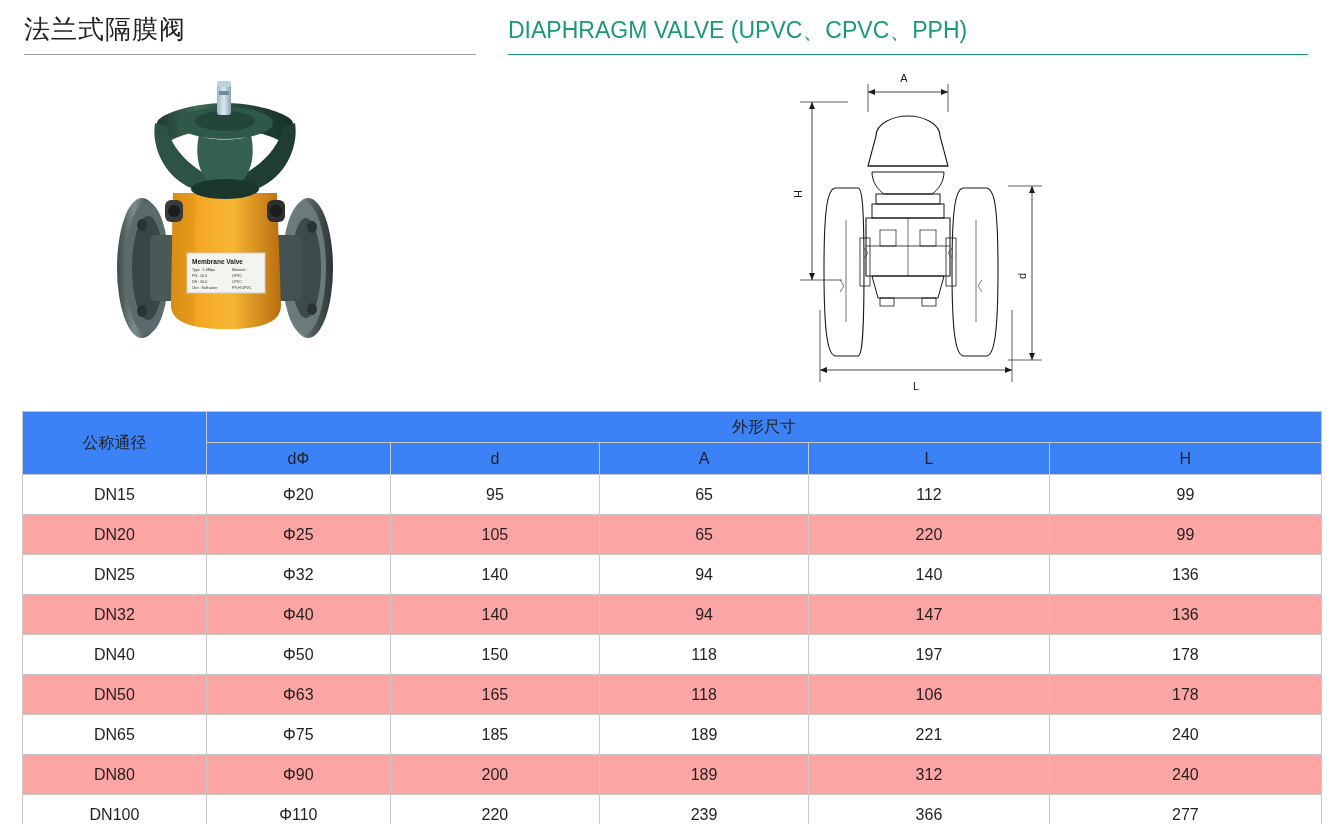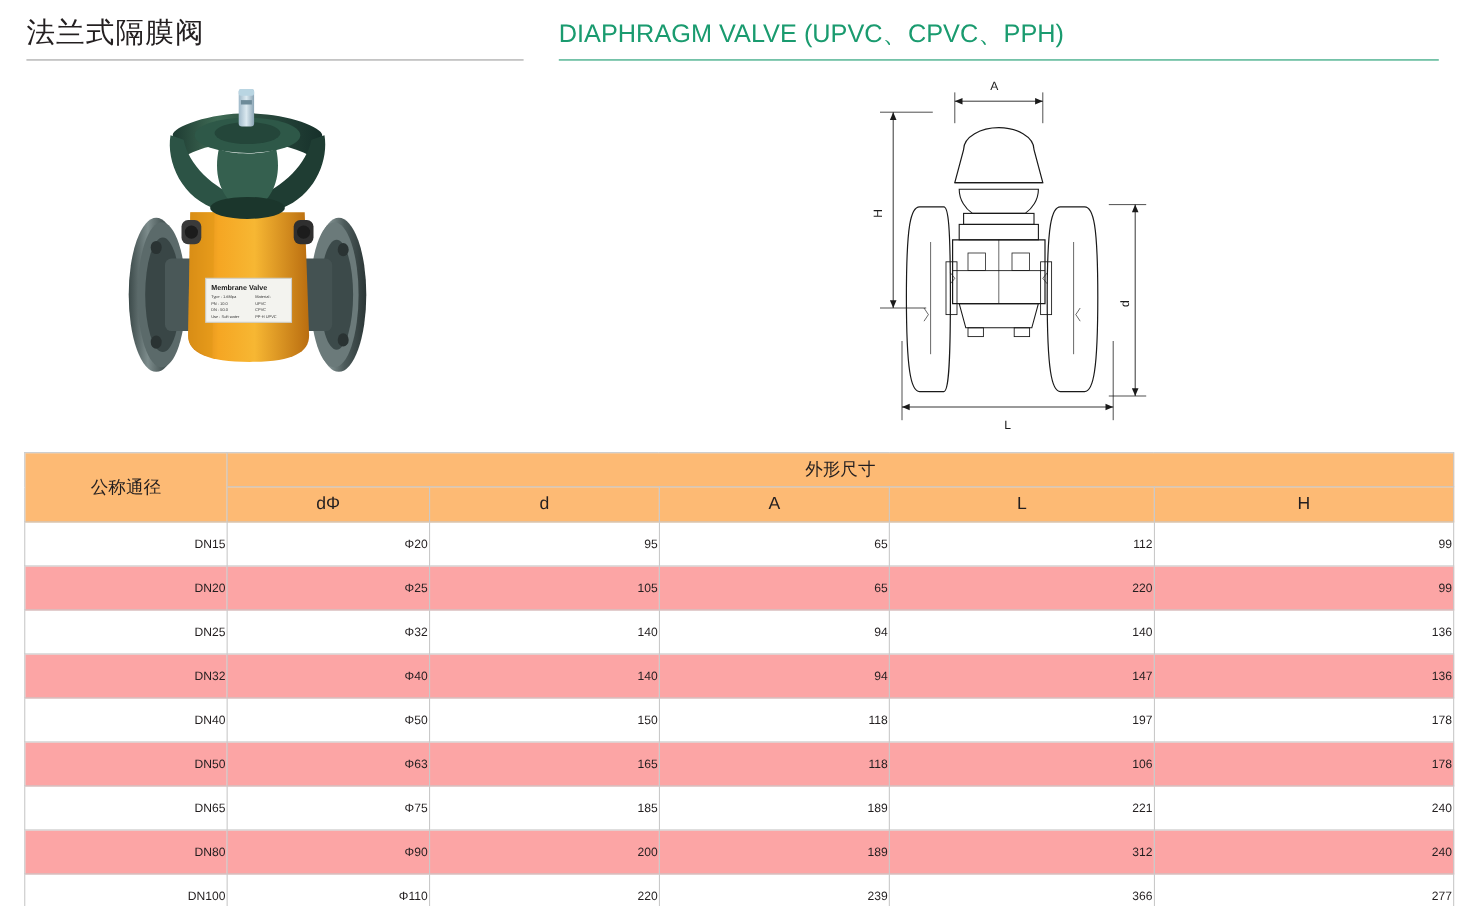--- a/index.html
+++ b/index.html
@@ -100,31 +100,30 @@
     width: 1300px;
     font-size: 16px;
   }
   table.spec th, table.spec td {
     border: 1px solid #c9c9c9;
     text-align: center;
     color: #231f20;
     font-weight: normal;
   }
   table.spec thead th {
-    background: #fdba74;
+    background: #3b82f6;
     height: 29px;
     font-size: 16px;
   }
   table.spec thead th.dim-group {
     height: 28px;
   }
   table.spec tbody td {
     height: 37px;
-    font-size: 11px;
-    text-align: right;
+    font-size: 16px;
   }
   table.spec tbody tr.alt td {
     background: #fca5a5;
   }
   table.spec tbody tr td:first-child,
   table.spec thead th:first-child {
     width: 172px;
   }
   .col-d-phi { width: 230px; }
   .col-d { width: 196px; }

